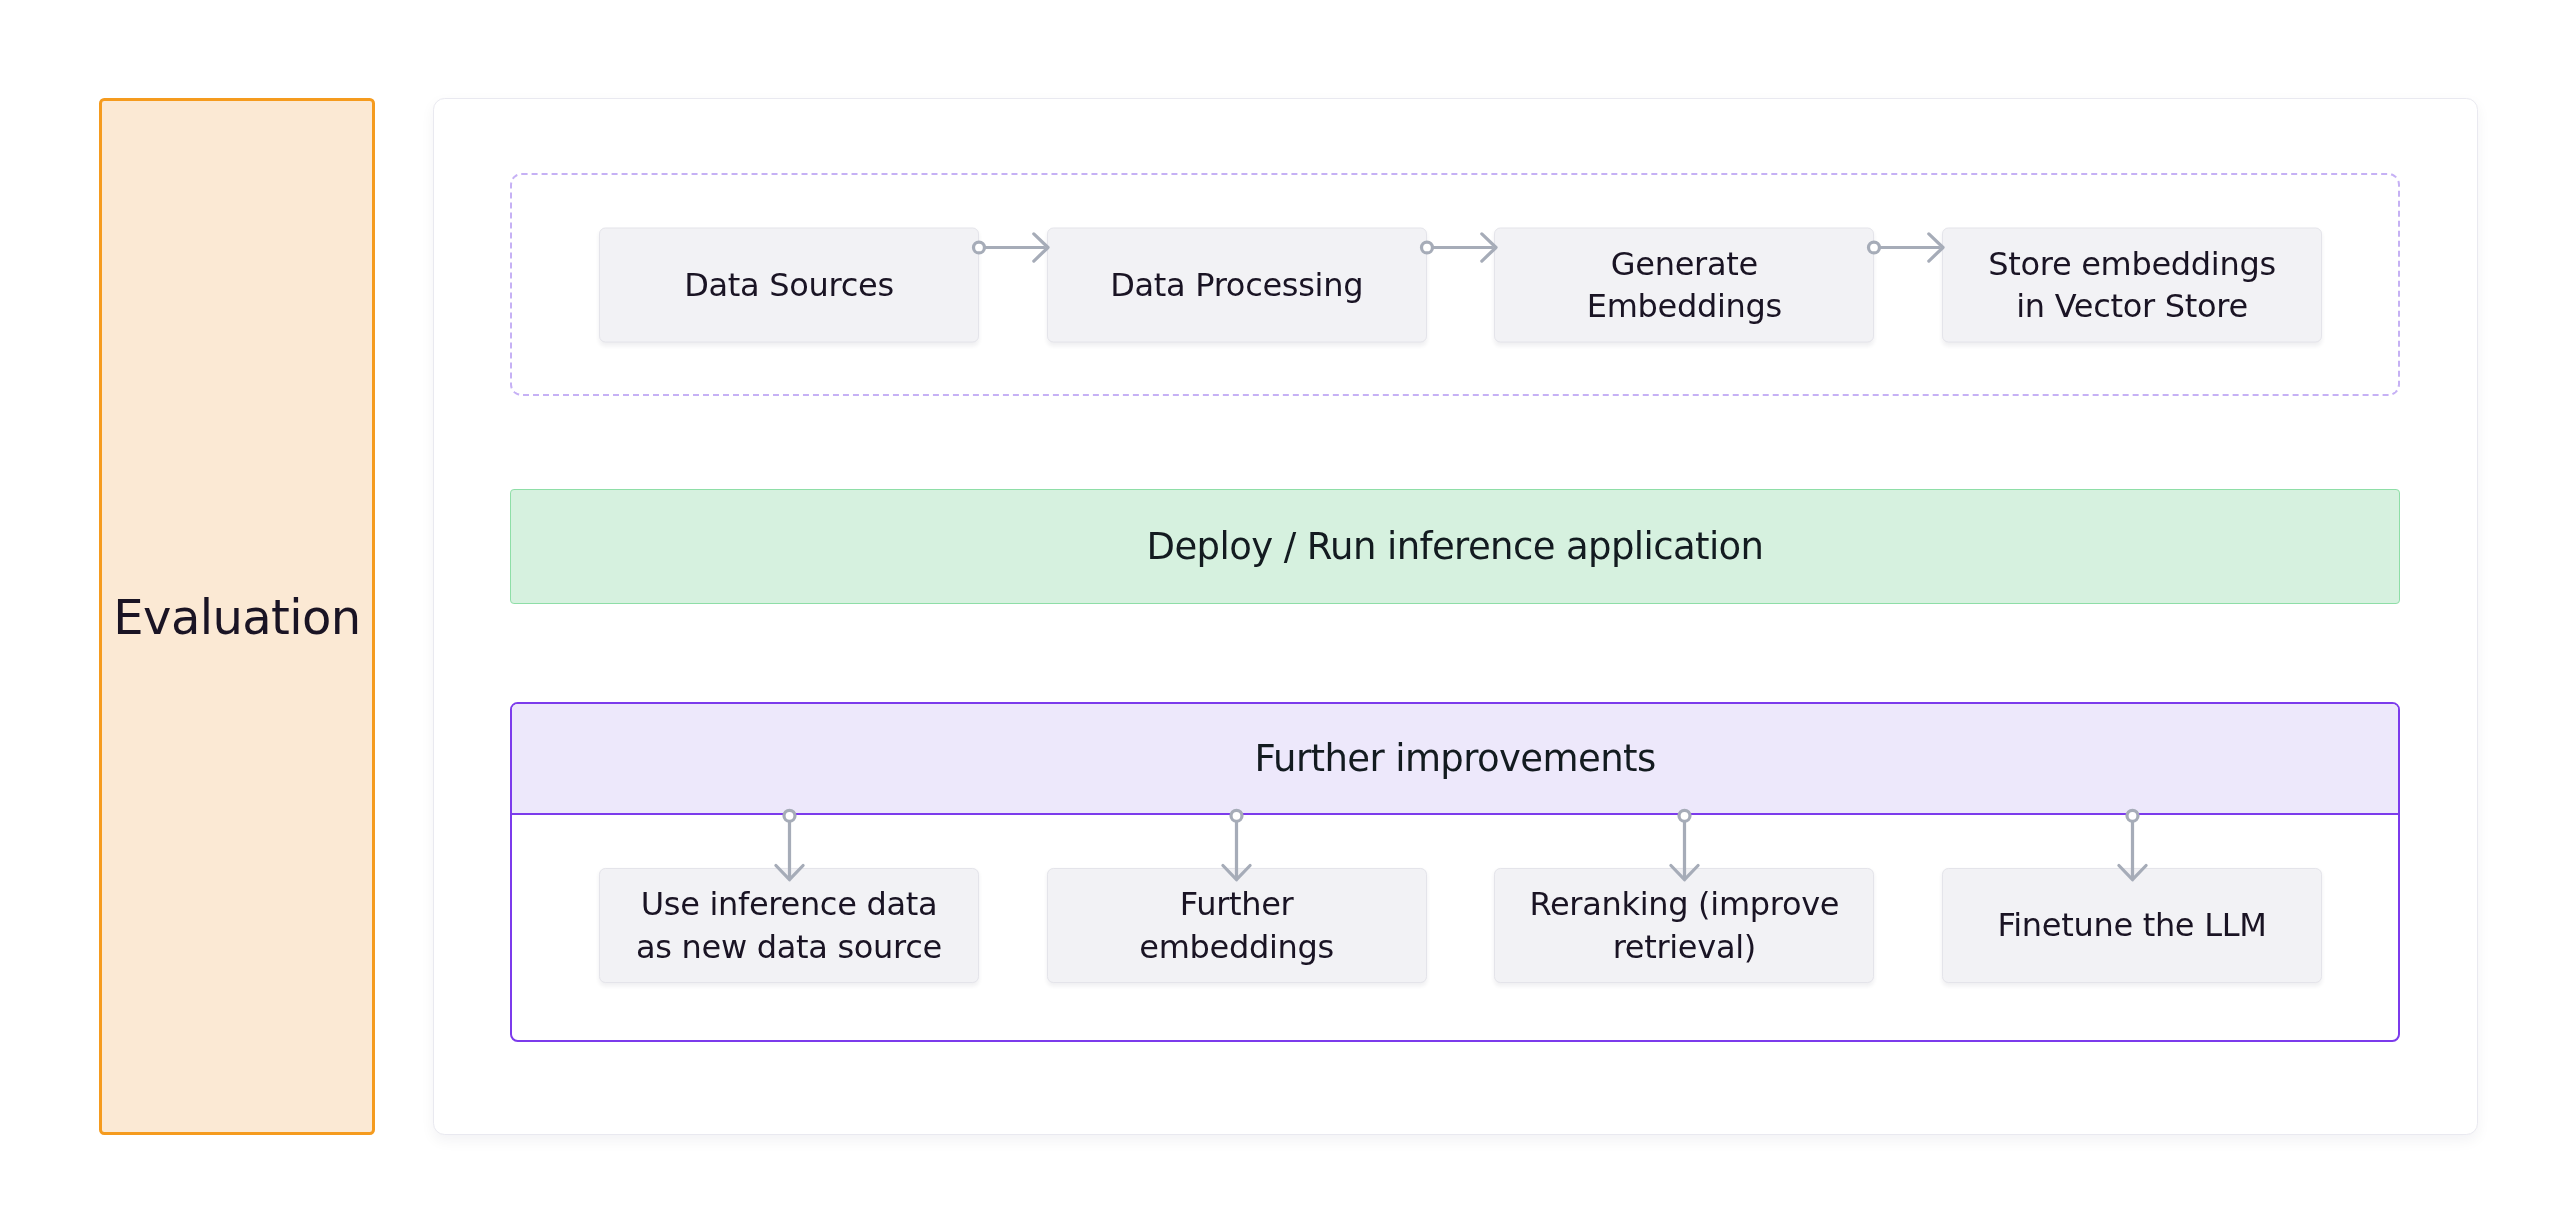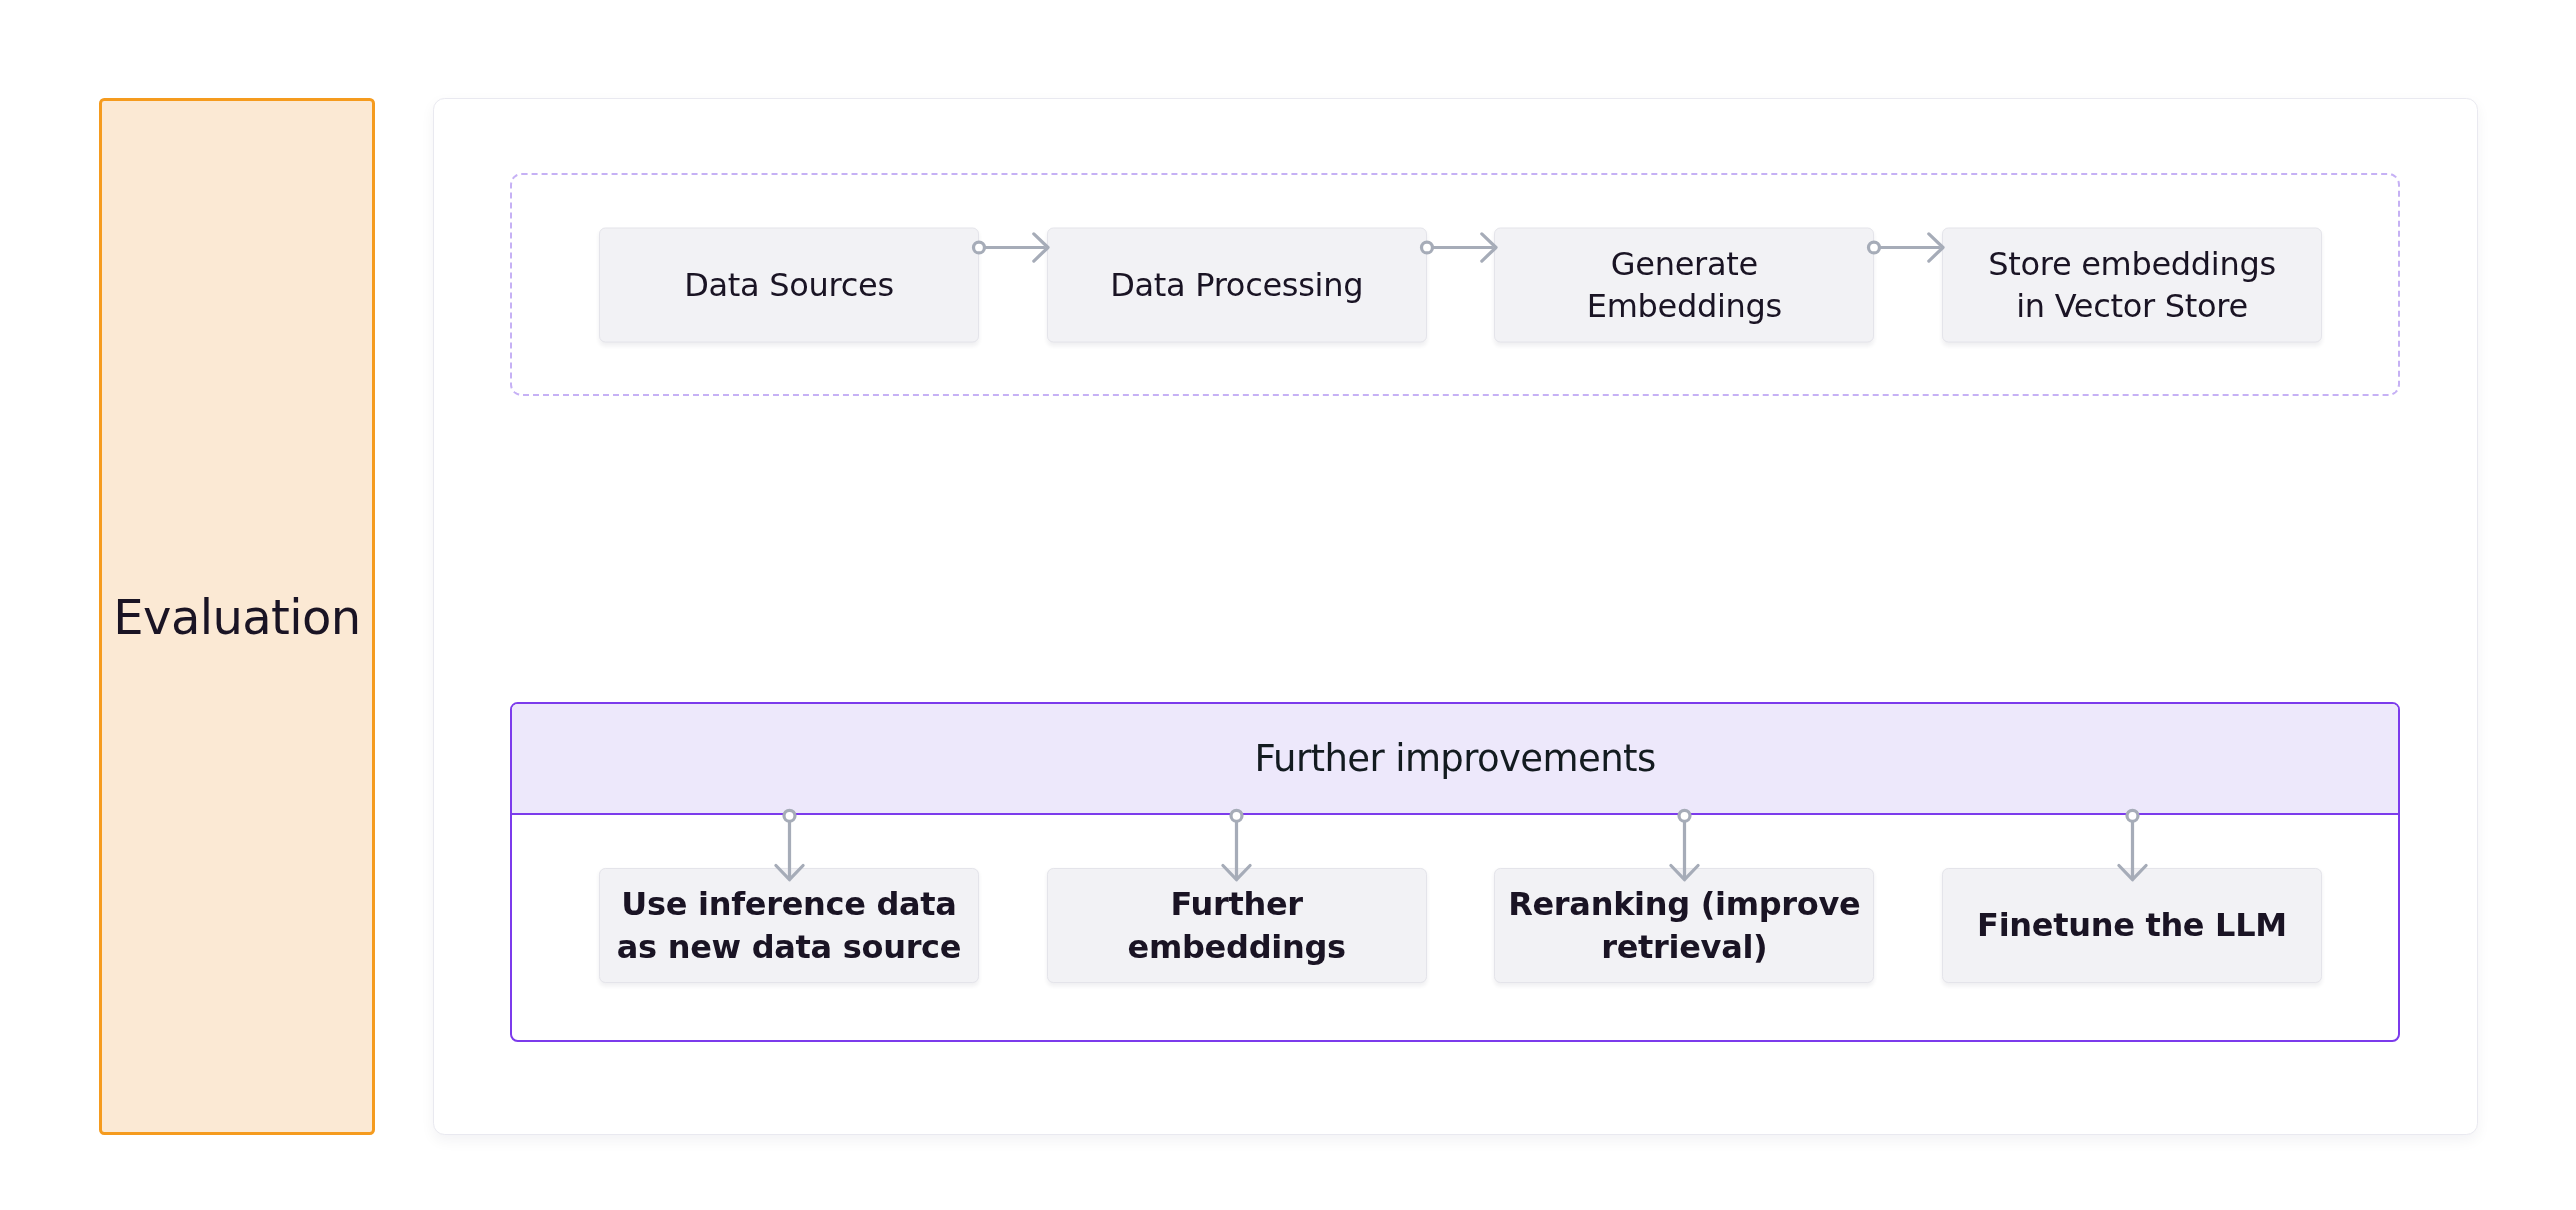--- a/index.html
+++ b/index.html
@@ -71,21 +71,21 @@
     border: 2.6px solid #7C3BEC; border-radius: 7.7px; background: #ffffff;
   }
   .purple-header {
     height: 111px; background: #EDE8FB; border-bottom: 2.6px solid #7C3BEC;
     border-radius: 5.2px 5.2px 0 0;
     display: flex; align-items: center; justify-content: center;
   }
   .purple-body { position: relative; height: 221px; }
   .bottom-row {
     position: absolute; left: 87px; right: 76px; bottom: 53px;
-    display: flex; justify-content: space-between; font-weight: bold;
+    display: flex; justify-content: space-between;
   }
   .imp-node { position: relative; }
   .down-arrow {
     position: absolute; top: -61px; left: 50%; margin-left: -19.3px;
     overflow: visible;
   }
 </style>
 </head>
 <body>
 
@@ -138,20 +138,23 @@
         </div>
 
         <div class="node">
           <span class="node-label">Store embeddings
 in Vector Store</span>
         </div>
 
       </div>
     </div>
 
+    <div class="section green-bar">
+      <span class="bar-title">Deploy / Run inference application</span>
+    </div>
 
     <div class="section purple-section">
       <div class="purple-header">
         <span class="bar-title">Further improvements</span>
       </div>
       <div class="purple-body">
         <div class="bottom-row">
 
           <div class="node imp-node">
             <svg class="down-arrow" width="39" height="84" viewBox="0 0 60 130">

